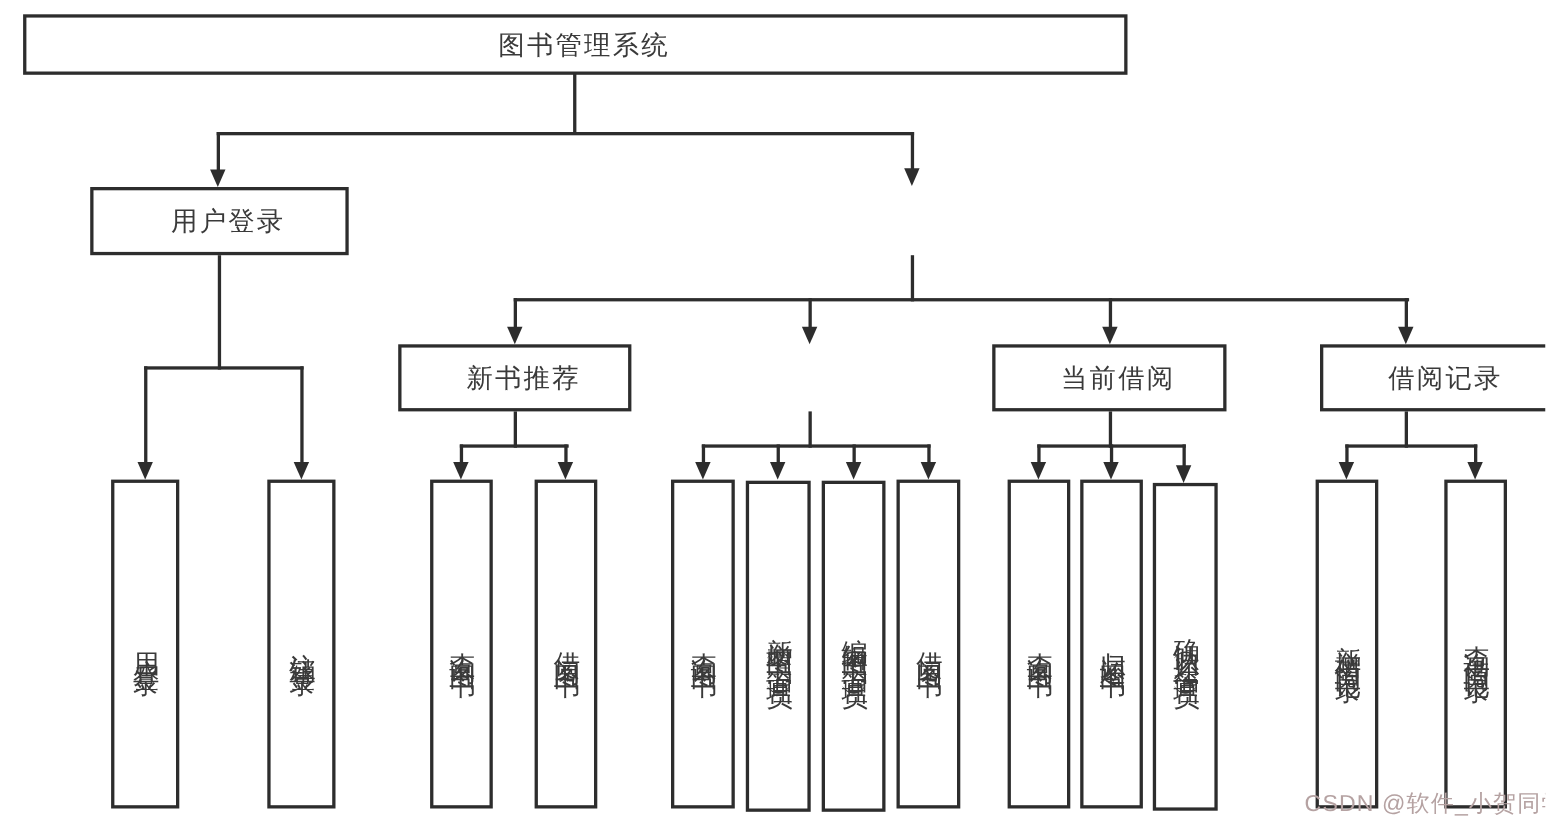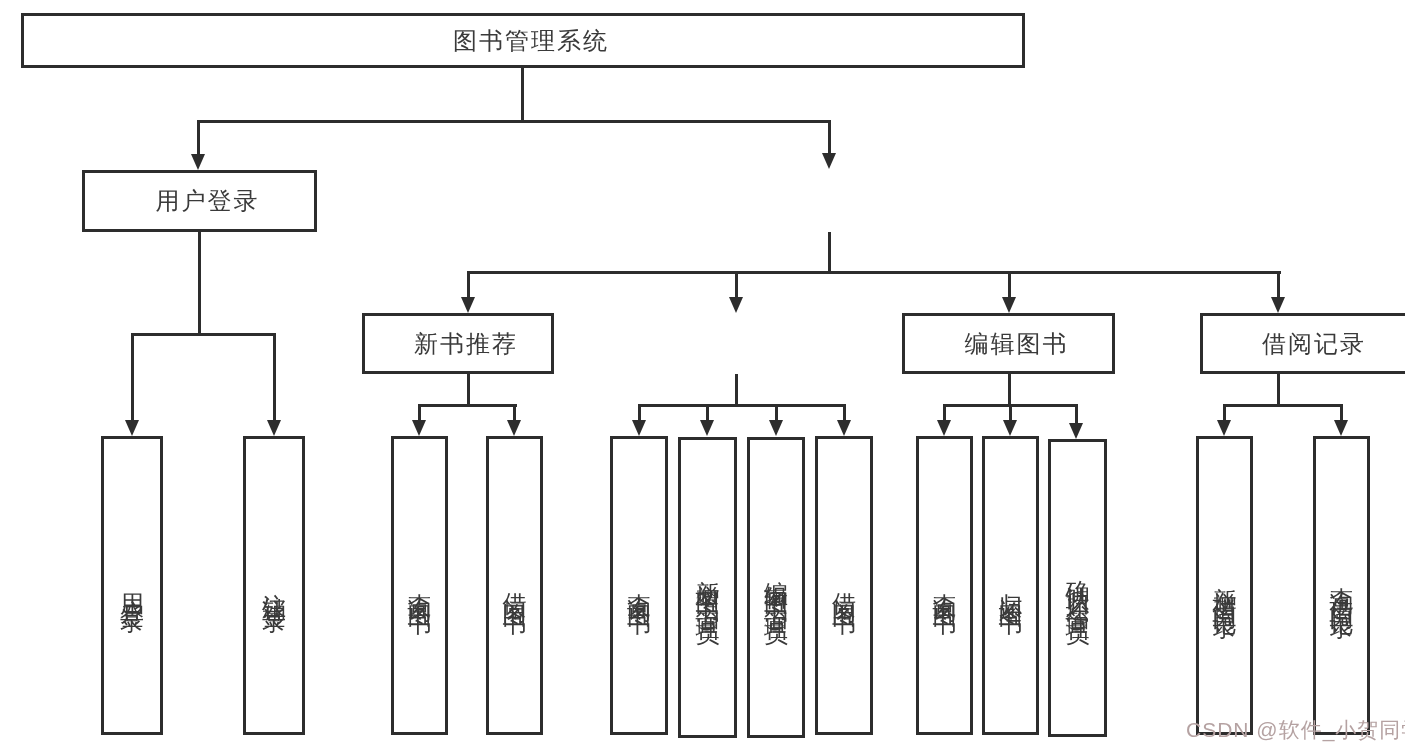--- a/index.html
+++ b/index.html
@@ -32,22 +32,22 @@
 </style>
 </head>
 <body>
 
 <div class="canvas">
 
   <div class="node h" style="left:21px;top:13px;width:1004px;height:55px;">图书管理系统</div>
 
   <div class="node h" style="left:82px;top:170px;width:235px;height:62px;">用户登录</div>
 
-  <div class="node h" style="left:362px;top:313px;width:192px;height:61px;text-align:right;">新书推荐</div>
-  <div class="node h" style="left:902px;top:313px;width:213px;height:61px;">编辑图书</div>
+  <div class="node h" style="left:362px;top:313px;width:212px;height:61px;text-align:right;">新书推荐</div>
+  <div class="node h" style="left:902px;top:313px;width:213px;height:61px;">当前借阅</div>
   <div class="node h" style="left:1172px;top:313px;width:212px;height:61px;margin-left:28px;">借阅记录</div>
 
   <div class="node v" style="left:101px;top:436px;width:62px;height:299px;">用户登录</div>
   <div class="node v" style="left:243px;top:436px;width:62px;height:299px;">注销登录</div>
 
   <div class="node v" style="left:391px;top:436px;width:57px;height:299px;">查询图书</div>
   <div class="node v" style="left:486px;top:436px;width:57px;height:299px;">借阅图书</div>
 
   <div class="node v" style="left:610px;top:436px;width:58px;height:299px;">查询图书</div>
   <div class="node v" style="left:678px;top:437px;width:59px;height:301px;">新增图书（管理员）</div>

